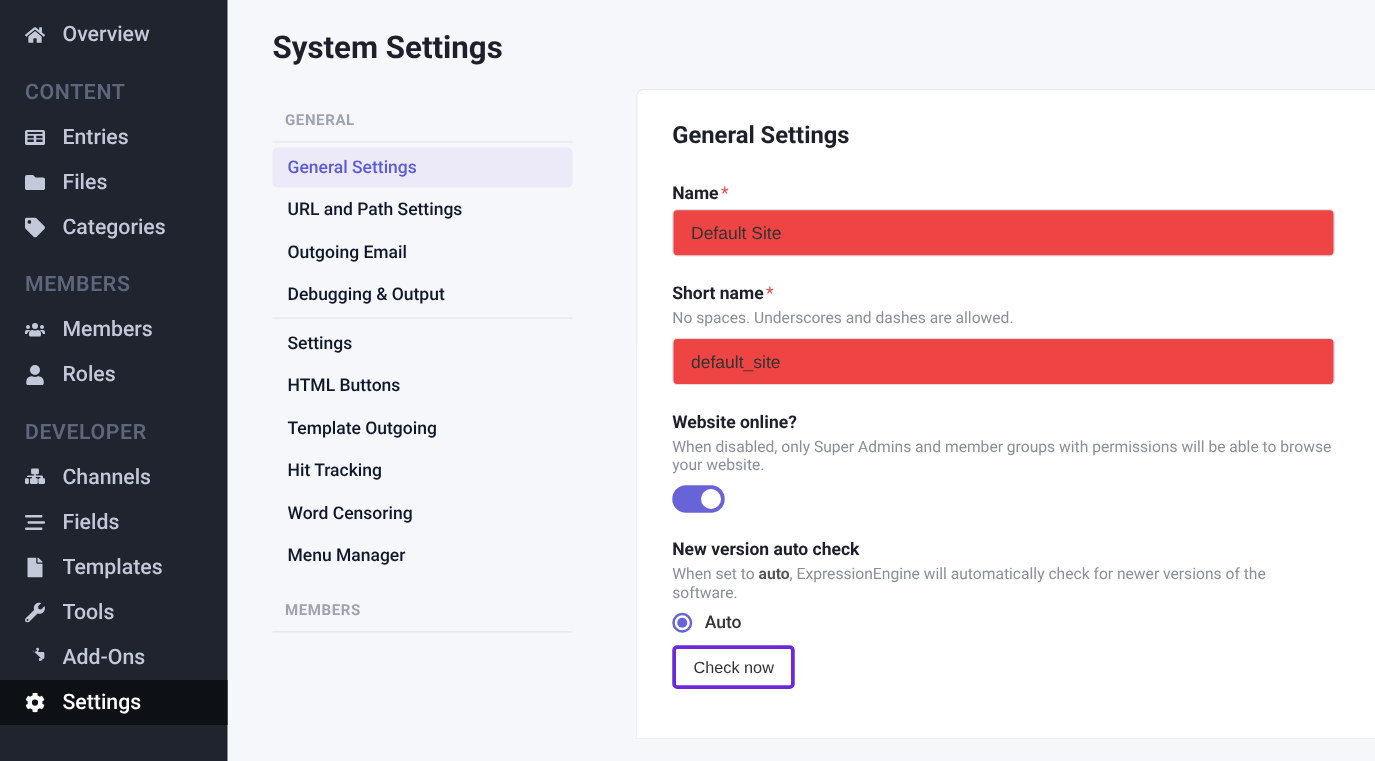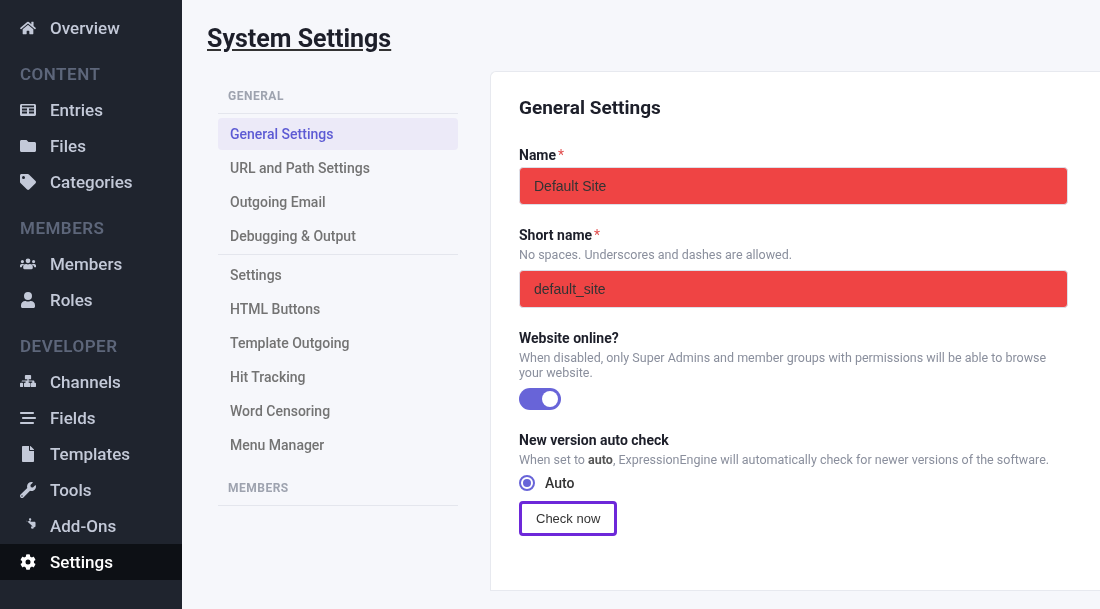--- a/index.html
+++ b/index.html
@@ -43,34 +43,33 @@
   .side-icon svg { width: 16px; height: 16px; fill: currentColor; }
 
   
   .main {
     flex: 1;
     display: flex;
     flex-direction: column;
     overflow: hidden;
   }
   .page-header {
-    padding: 24px 25px 18px;
-    text-decoration: underline;
+    padding: 24px 36px 18px;
   }
   .page-title {
     font-size: 25px;
     font-weight: 700;
     color: #1d1f2a;
   }
 
   .content-wrap {
     display: flex;
     flex: 1;
     padding: 0 0 18px 36px;
-    gap: 32px;
+    gap: 51px;
     overflow: hidden;
   }
 
   .subnav {
     width: 240px;
     flex-shrink: 0;
   }
   .subnav-group-label {
     font-size: 12px;
     font-weight: 700;
@@ -81,21 +80,21 @@
   .subnav-divider {
     border: none;
     border-top: 1px solid #e4e6ed;
     margin: 0 0 4px;
   }
   .subnav-item {
     padding: 8px 12px;
     border-radius: 4px;
     cursor: pointer;
     font-size: 14px;
-    color: #737373;
+    color: #0f172a;
     font-weight: 500;
     margin-bottom: 2px;
   }
   .subnav-item.active {
     background: #eceaf8;
     color: #5d5bd4;
   }
 
   .panel {
     flex: 1;

